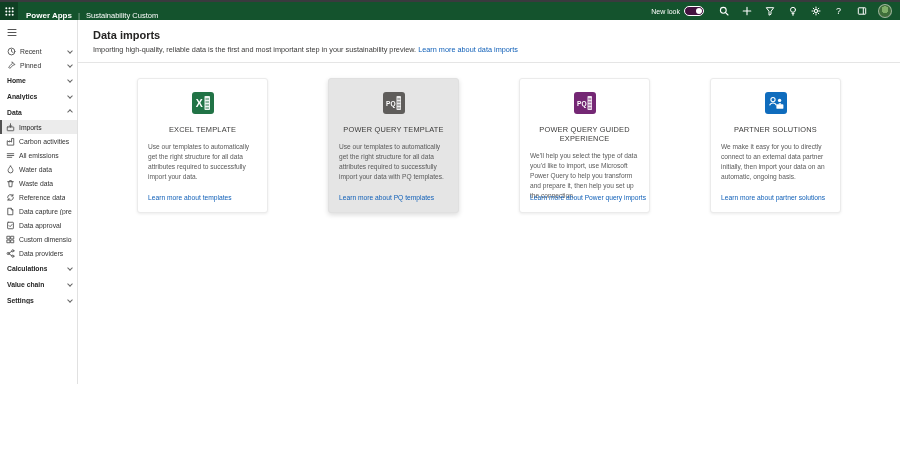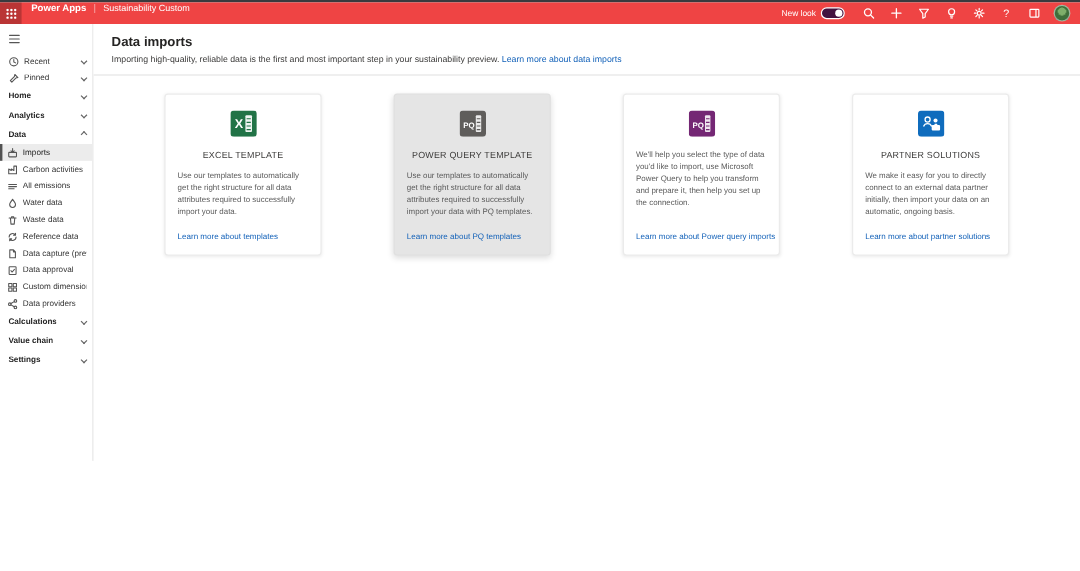--- a/index.html
+++ b/index.html
@@ -1,21 +1,21 @@
 <!DOCTYPE html>
 <html><head>
 <meta charset="utf-8">
 <style>
   * { margin:0; padding:0; box-sizing:border-box; }
   html,body { width:900px; height:476px; overflow:hidden; background:#fff;
     font-family:"Liberation Sans","DejaVu Sans",sans-serif; }
 
   
   .window-strip { height:2px; background:#3a3a3e; }
-  .topbar { height:18px; background:#ef4444; display:flex; align-items:flex-start; color:#fff; }
+  .topbar { height:18px; background:#14532d; display:flex; align-items:flex-end; color:#fff; }
   .waffle-btn { width:18px; height:18px; background:rgba(0,0,0,0.22); display:flex; align-items:center; justify-content:center; cursor:pointer; }
   .brand { font-size:8px; font-weight:bold; margin-left:8px; white-space:nowrap; }
   .topbar-sep { margin:0 6px; color:rgba(255,255,255,0.55); font-size:8px; }
   .appname { font-size:7.5px; white-space:nowrap; }
   .topbar-right { margin-left:auto; display:flex; align-items:center; gap:0; }
   .newlook { display:flex; align-items:center; gap:4px; margin-right:8px; }
   .newlook-label { font-size:7px; }
   .toggle { width:20px; height:10px; border:1px solid #fff; border-radius:6px; background:#43123f; position:relative; cursor:pointer; }
   .toggle .knob { position:absolute; right:1px; top:1px; width:6px; height:6px; border-radius:50%; background:#fff; }
   .tb-icon { width:23px; height:18px; display:flex; align-items:center; justify-content:center; cursor:pointer; color:#fff; font-size:9px; }
@@ -331,20 +331,21 @@
 
       <div class="card">
         <div class="card-icon">
           <svg width="22" height="22" viewBox="0 0 22 22">
               <rect width="22" height="22" rx="3" fill="#742774"></rect>
               <rect x="13.5" y="4" width="4.5" height="14" rx="0.8" fill="#fff" opacity="0.88"></rect>
               <path d="M14.3 7h3M14.3 10h3M14.3 13h3M14.3 16h3" stroke="#742774" stroke-width="0.9"></path>
               <text x="7.8" y="14.3" font-size="6.6" font-weight="bold" fill="#fff" text-anchor="middle" font-family="Liberation Sans, sans-serif">PQ</text>
             </svg>
         </div>
+        <div class="card-title">POWER QUERY GUIDED EXPERIENCE</div>
         <div class="card-desc">We'll help you select the type of data you'd like to import, use Microsoft Power Query to help you transform and prepare it, then help you set up the connection.</div>
         <a class="card-link">Learn more about Power query imports</a>
       </div>
 
       <div class="card">
         <div class="card-icon">
           <svg width="22" height="22" viewBox="0 0 22 22">
               <rect width="22" height="22" rx="3" fill="#0f6cbd"></rect>
               <circle cx="8" cy="7.6" r="2.1" fill="none" stroke="#fff" stroke-width="1.1"></circle>
               <path d="M4.6 13.4a3.6 3.6 0 016.8 0" fill="none" stroke="#fff" stroke-width="1.1"></path>

